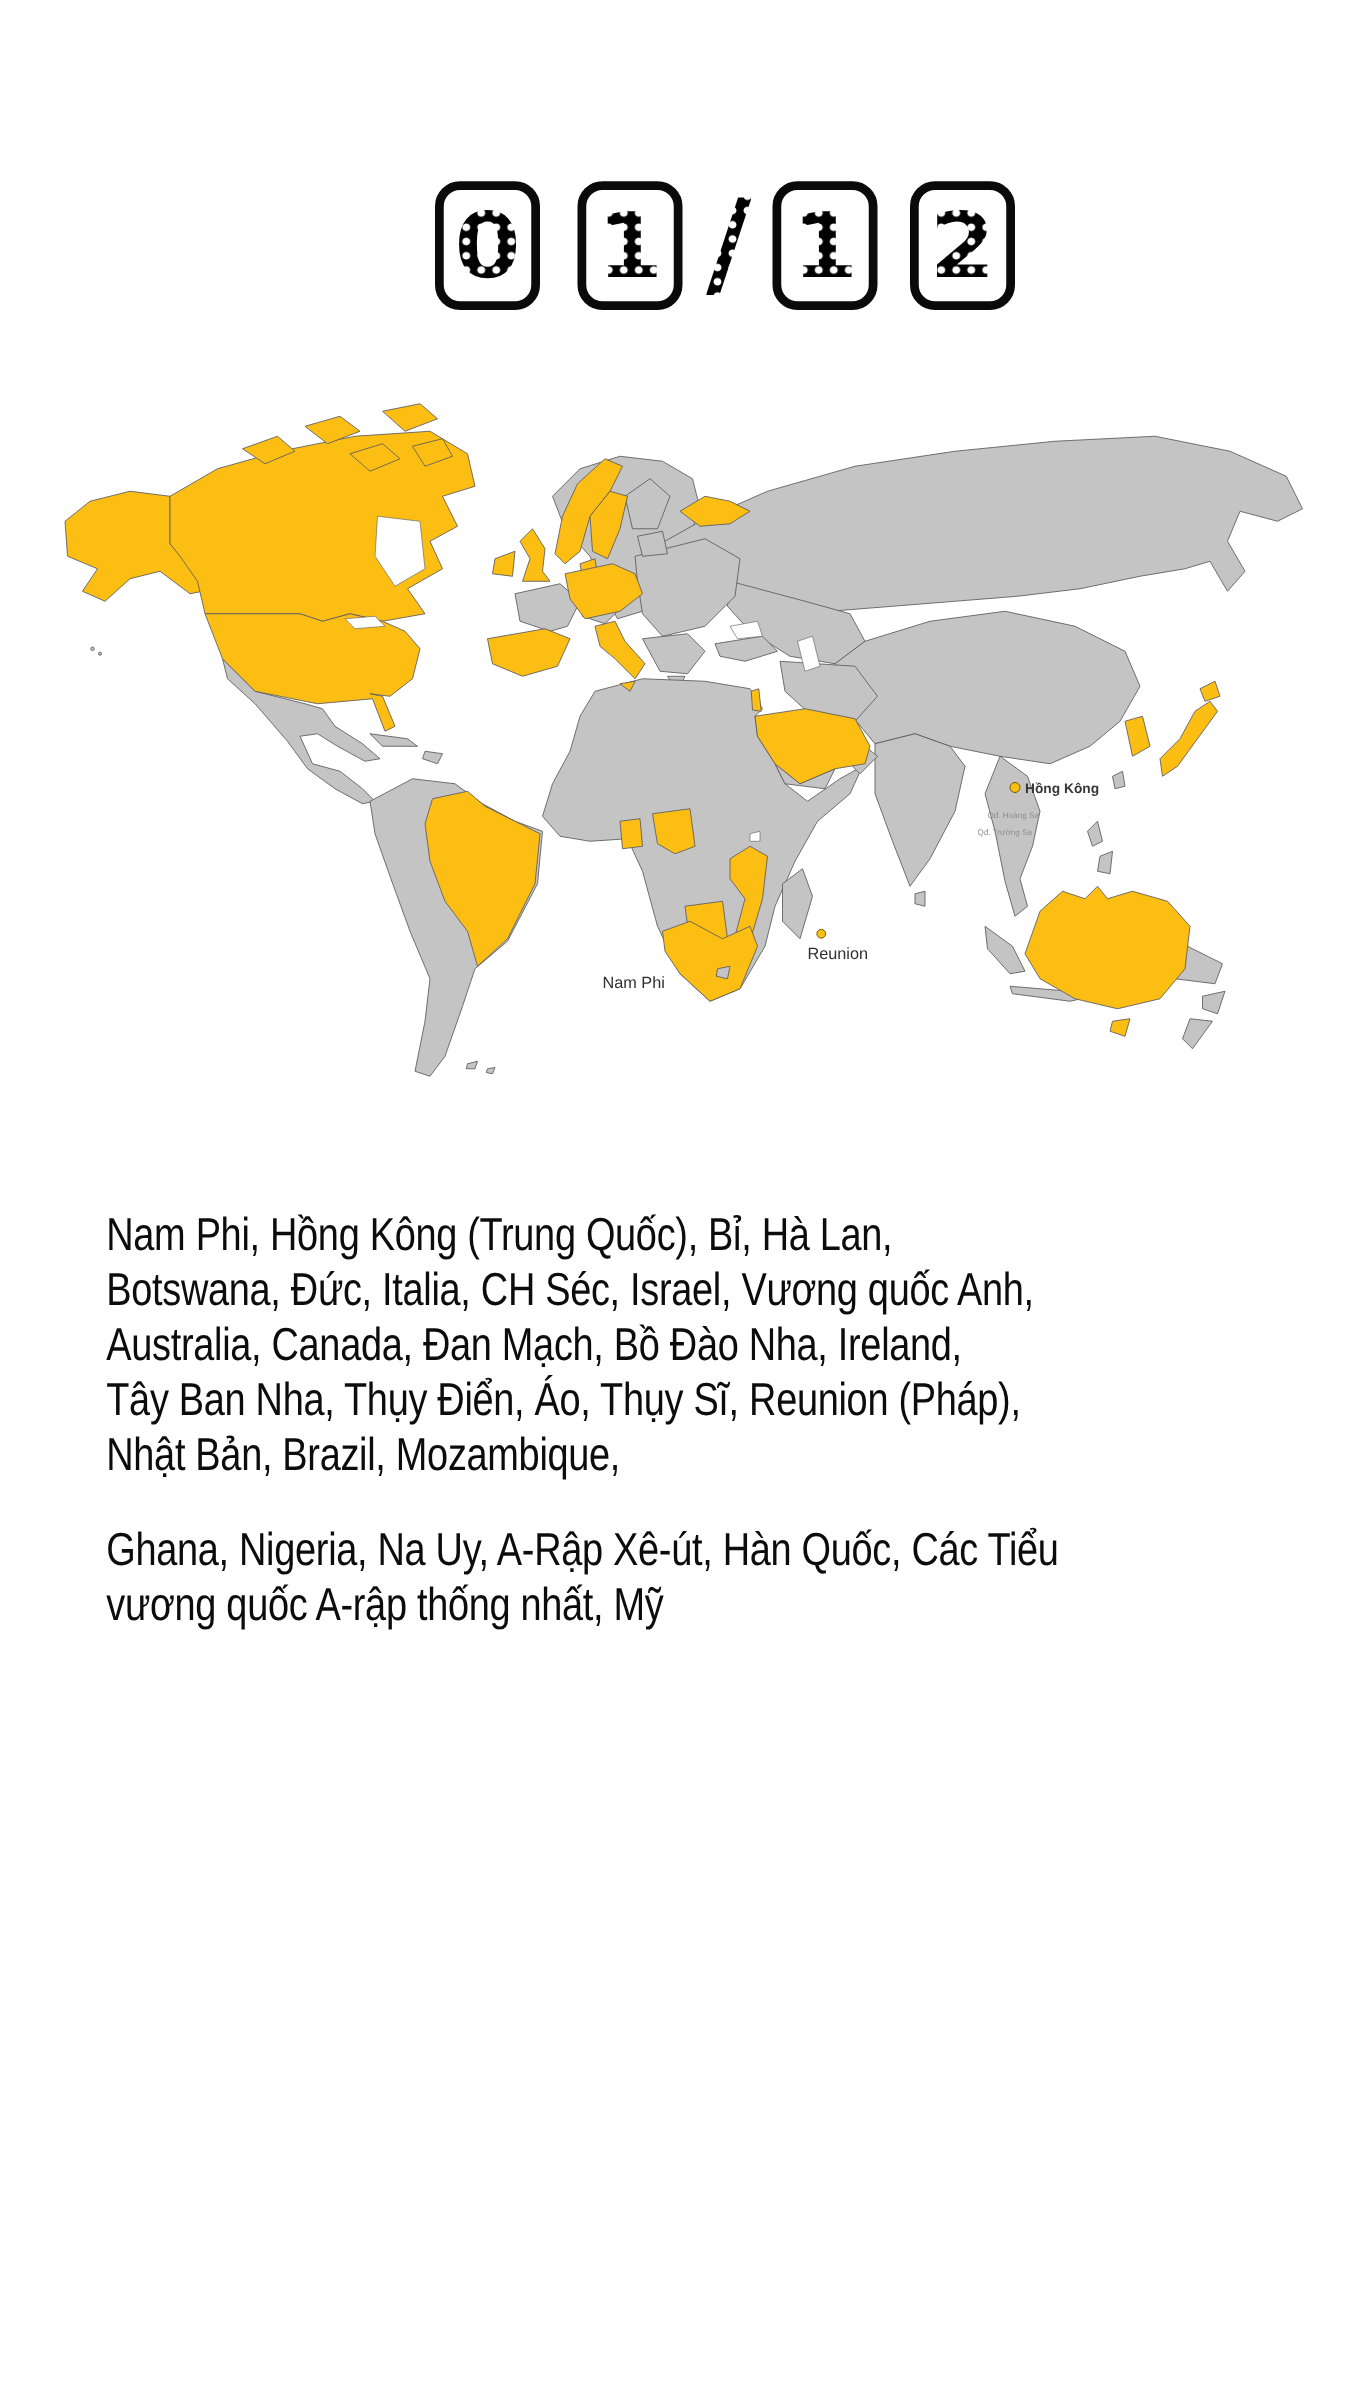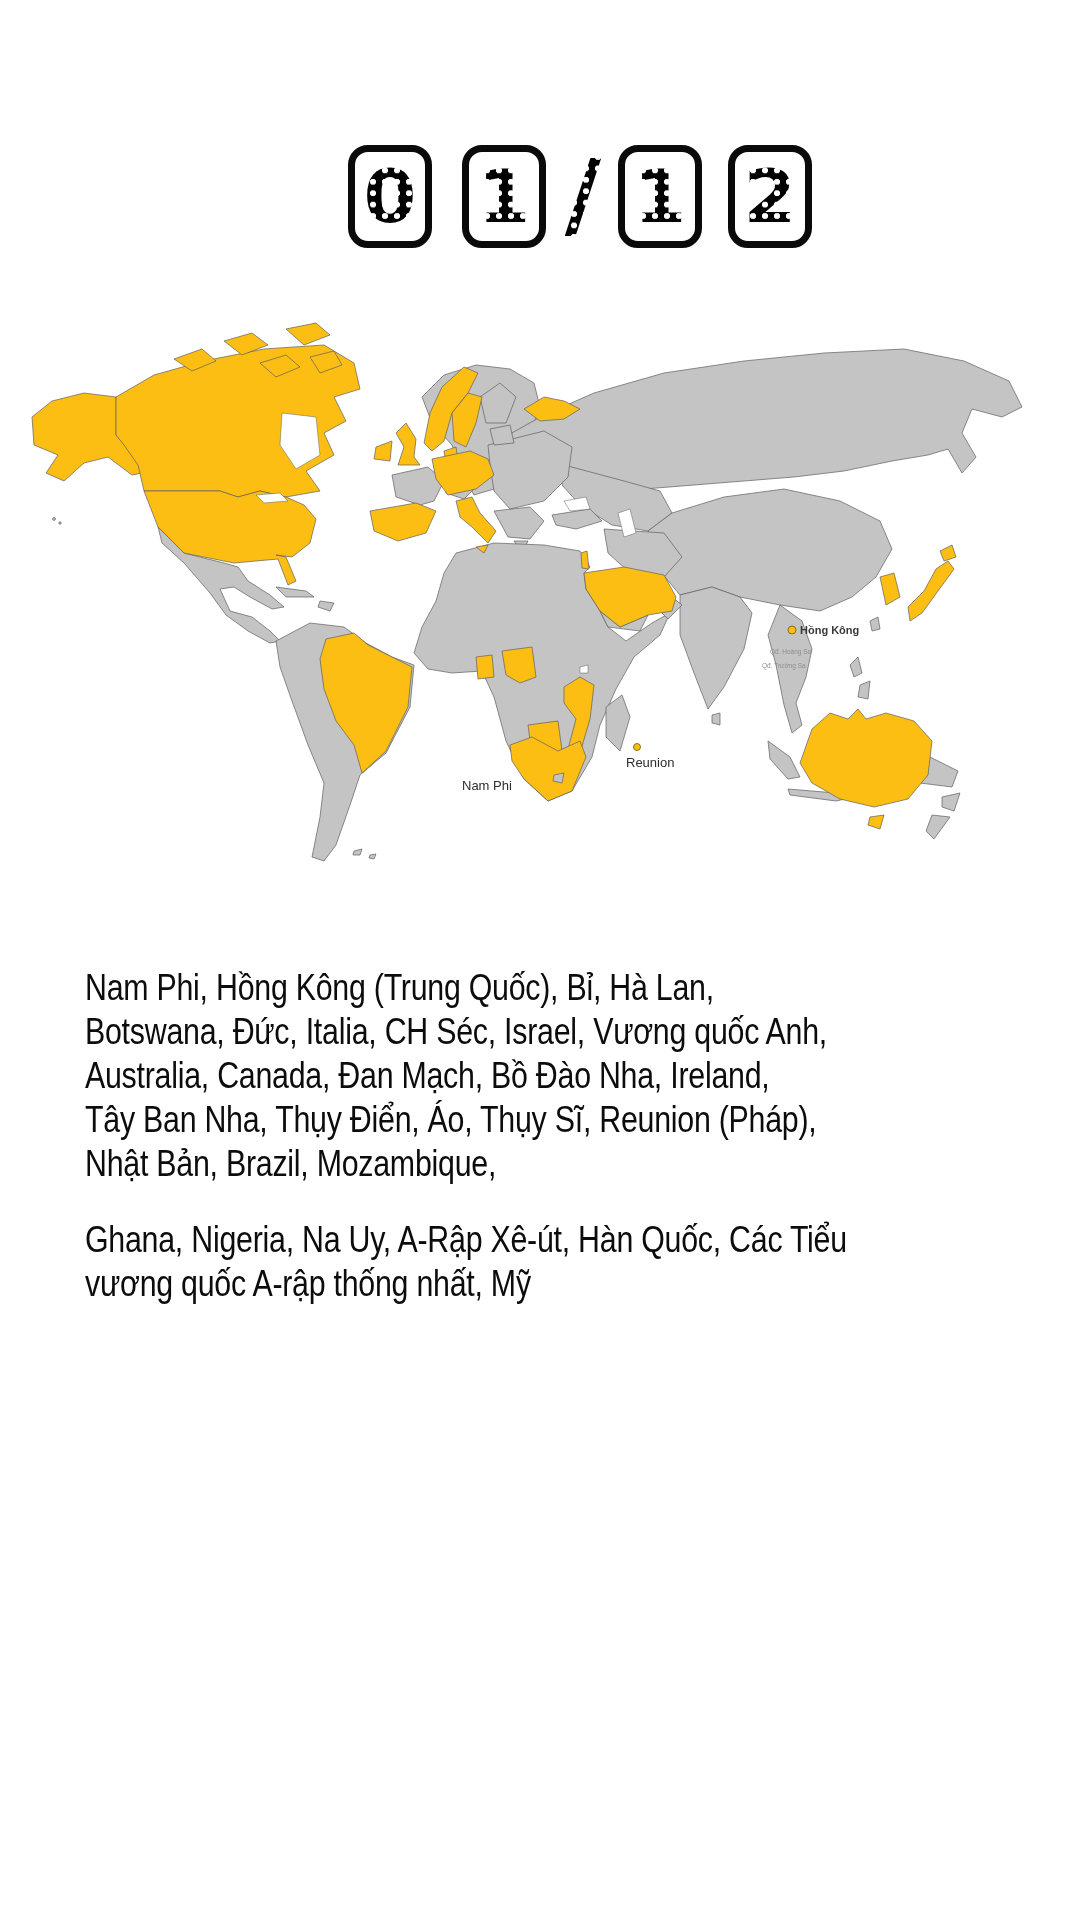--- a/index.html
+++ b/index.html
@@ -28,21 +28,21 @@
       -webkit-background-clip:text;background-clip:text;
     }
   }
   .slash-wrap{
     position:absolute;top:-6px;left:204px;width:62px;height:112px;
     display:flex;align-items:center;justify-content:center;
   }
   .slash-wrap .dotted-glyph{font-size:100px;}
 
   
-  .map-wrap{position:absolute;left:24px;top:305px;width:1005px;height:560px;}
+  .map-wrap{position:absolute;left:44px;top:305px;width:1005px;height:560px;}
   .map-wrap svg{width:100%;height:100%;display:block;}
   .land{fill:var(--land,#C4C4C4);stroke:var(--outline,#5E5E5E);stroke-width:0.7;stroke-linejoin:round;}
   .hl{fill:var(--hl,#FDBE14);stroke:var(--outline,#5E5E5E);stroke-width:0.7;stroke-linejoin:round;}
   .water{fill:#ffffff;stroke:var(--outline,#5E5E5E);stroke-width:0.5;stroke-linejoin:round;}
   .map-label{fill:#2e2e2e;font-size:13px;}
   .map-label-bold{fill:#383838;font-size:11px;font-weight:bold;}
   .map-label-tiny{fill:#8f8f8f;font-size:6.5px;}
   .marker{fill:var(--hl,#FDBE14);stroke:#6e5a00;stroke-width:0.8;}
 
   

